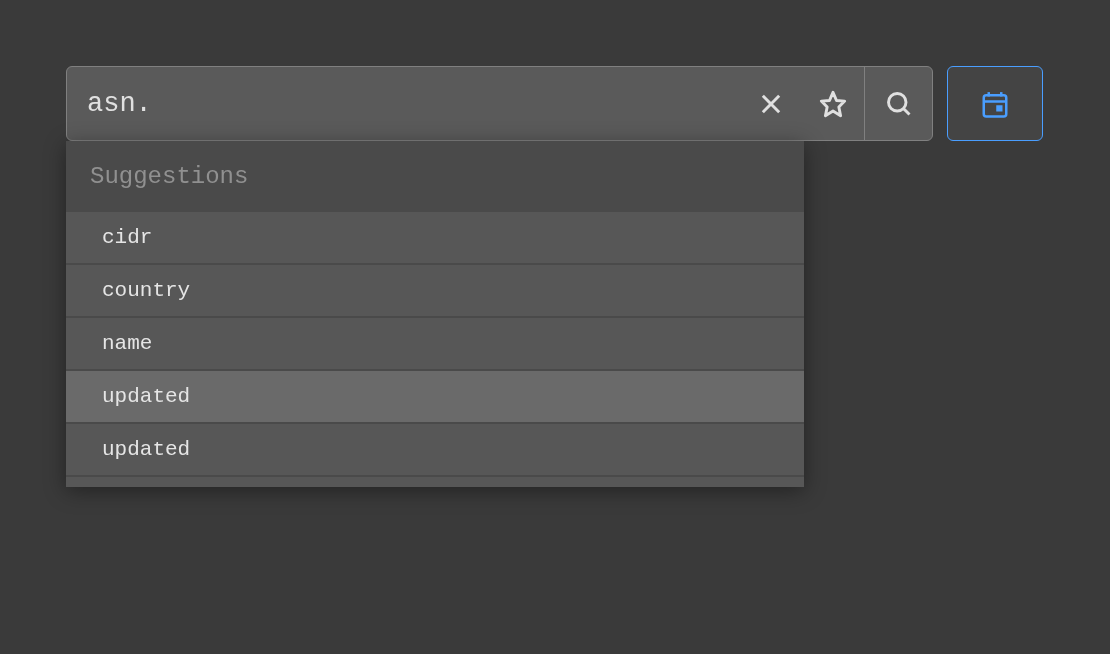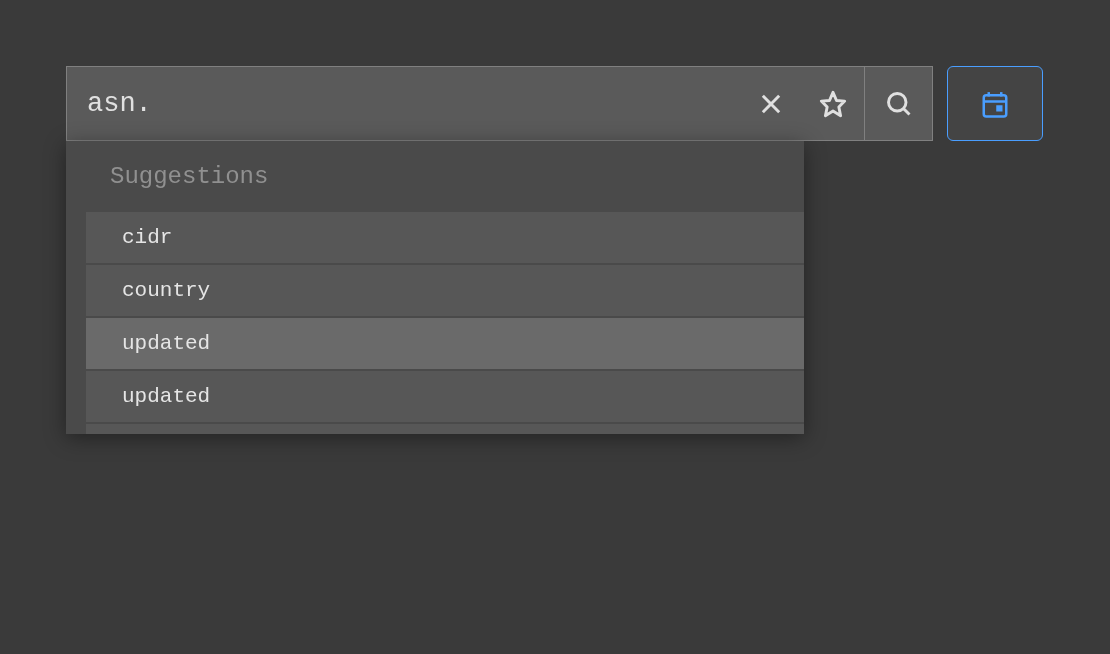--- a/index.html
+++ b/index.html
@@ -15,21 +15,21 @@
       position: relative;
     }
     .search-container {
       position: absolute;
       top: 66px;
       left: 66px;
       width: 867px;
       height: 75px;
       background: #5a5a5a;
       border: 1px solid #808080;
-      border-radius: 0;
+      border-radius: 6px;
       display: flex;
       align-items: center;
     }
     .search-input {
       flex: 1;
       background: transparent;
       border: none;
       outline: none;
       color: #e0e0e0;
       font-size: 27px;
@@ -123,21 +123,20 @@
     .suggestions-inner::-webkit-scrollbar-track {
       background: #4a4a4a;
     }
     .suggestions-inner::-webkit-scrollbar-thumb {
       background: #888888;
       border-radius: 4px;
     }
     .suggestions-inner {
       scrollbar-width: thin;
       scrollbar-color: #888888 #4a4a4a;
-      margin-left: 20px;
     }
   </style>
 </head>
 <body>
 
 <div class="search-container">
   <input type="text" class="search-input" value="asn." style="">
   <div class="search-actions">
     <button class="icon-button">
       <svg viewBox="0 0 24 24">
@@ -167,17 +166,18 @@
     <line x1="17" y1="2.5" x2="17" y2="6" stroke="#4a9eff" stroke-width="2"></line>
     <rect x="13" y="13" width="5" height="5" fill="#4a9eff"></rect>
   </svg>
 </button>
 
 <div class="suggestions-dropdown">
   <div class="suggestions-inner">
     <div class="suggestions-header">Suggestions</div>
     <div class="suggestion-item">cidr</div>
     <div class="suggestion-item">country</div>
+    <div class="suggestion-item">name</div>
     <div class="suggestion-item highlighted">updated</div>
     <div class="suggestion-item">updated</div>
     <div class="suggestion-item" style="height:10px; padding-top:0; padding-bottom:0;"></div>
   </div>
 </div>
 
 </body></html>

